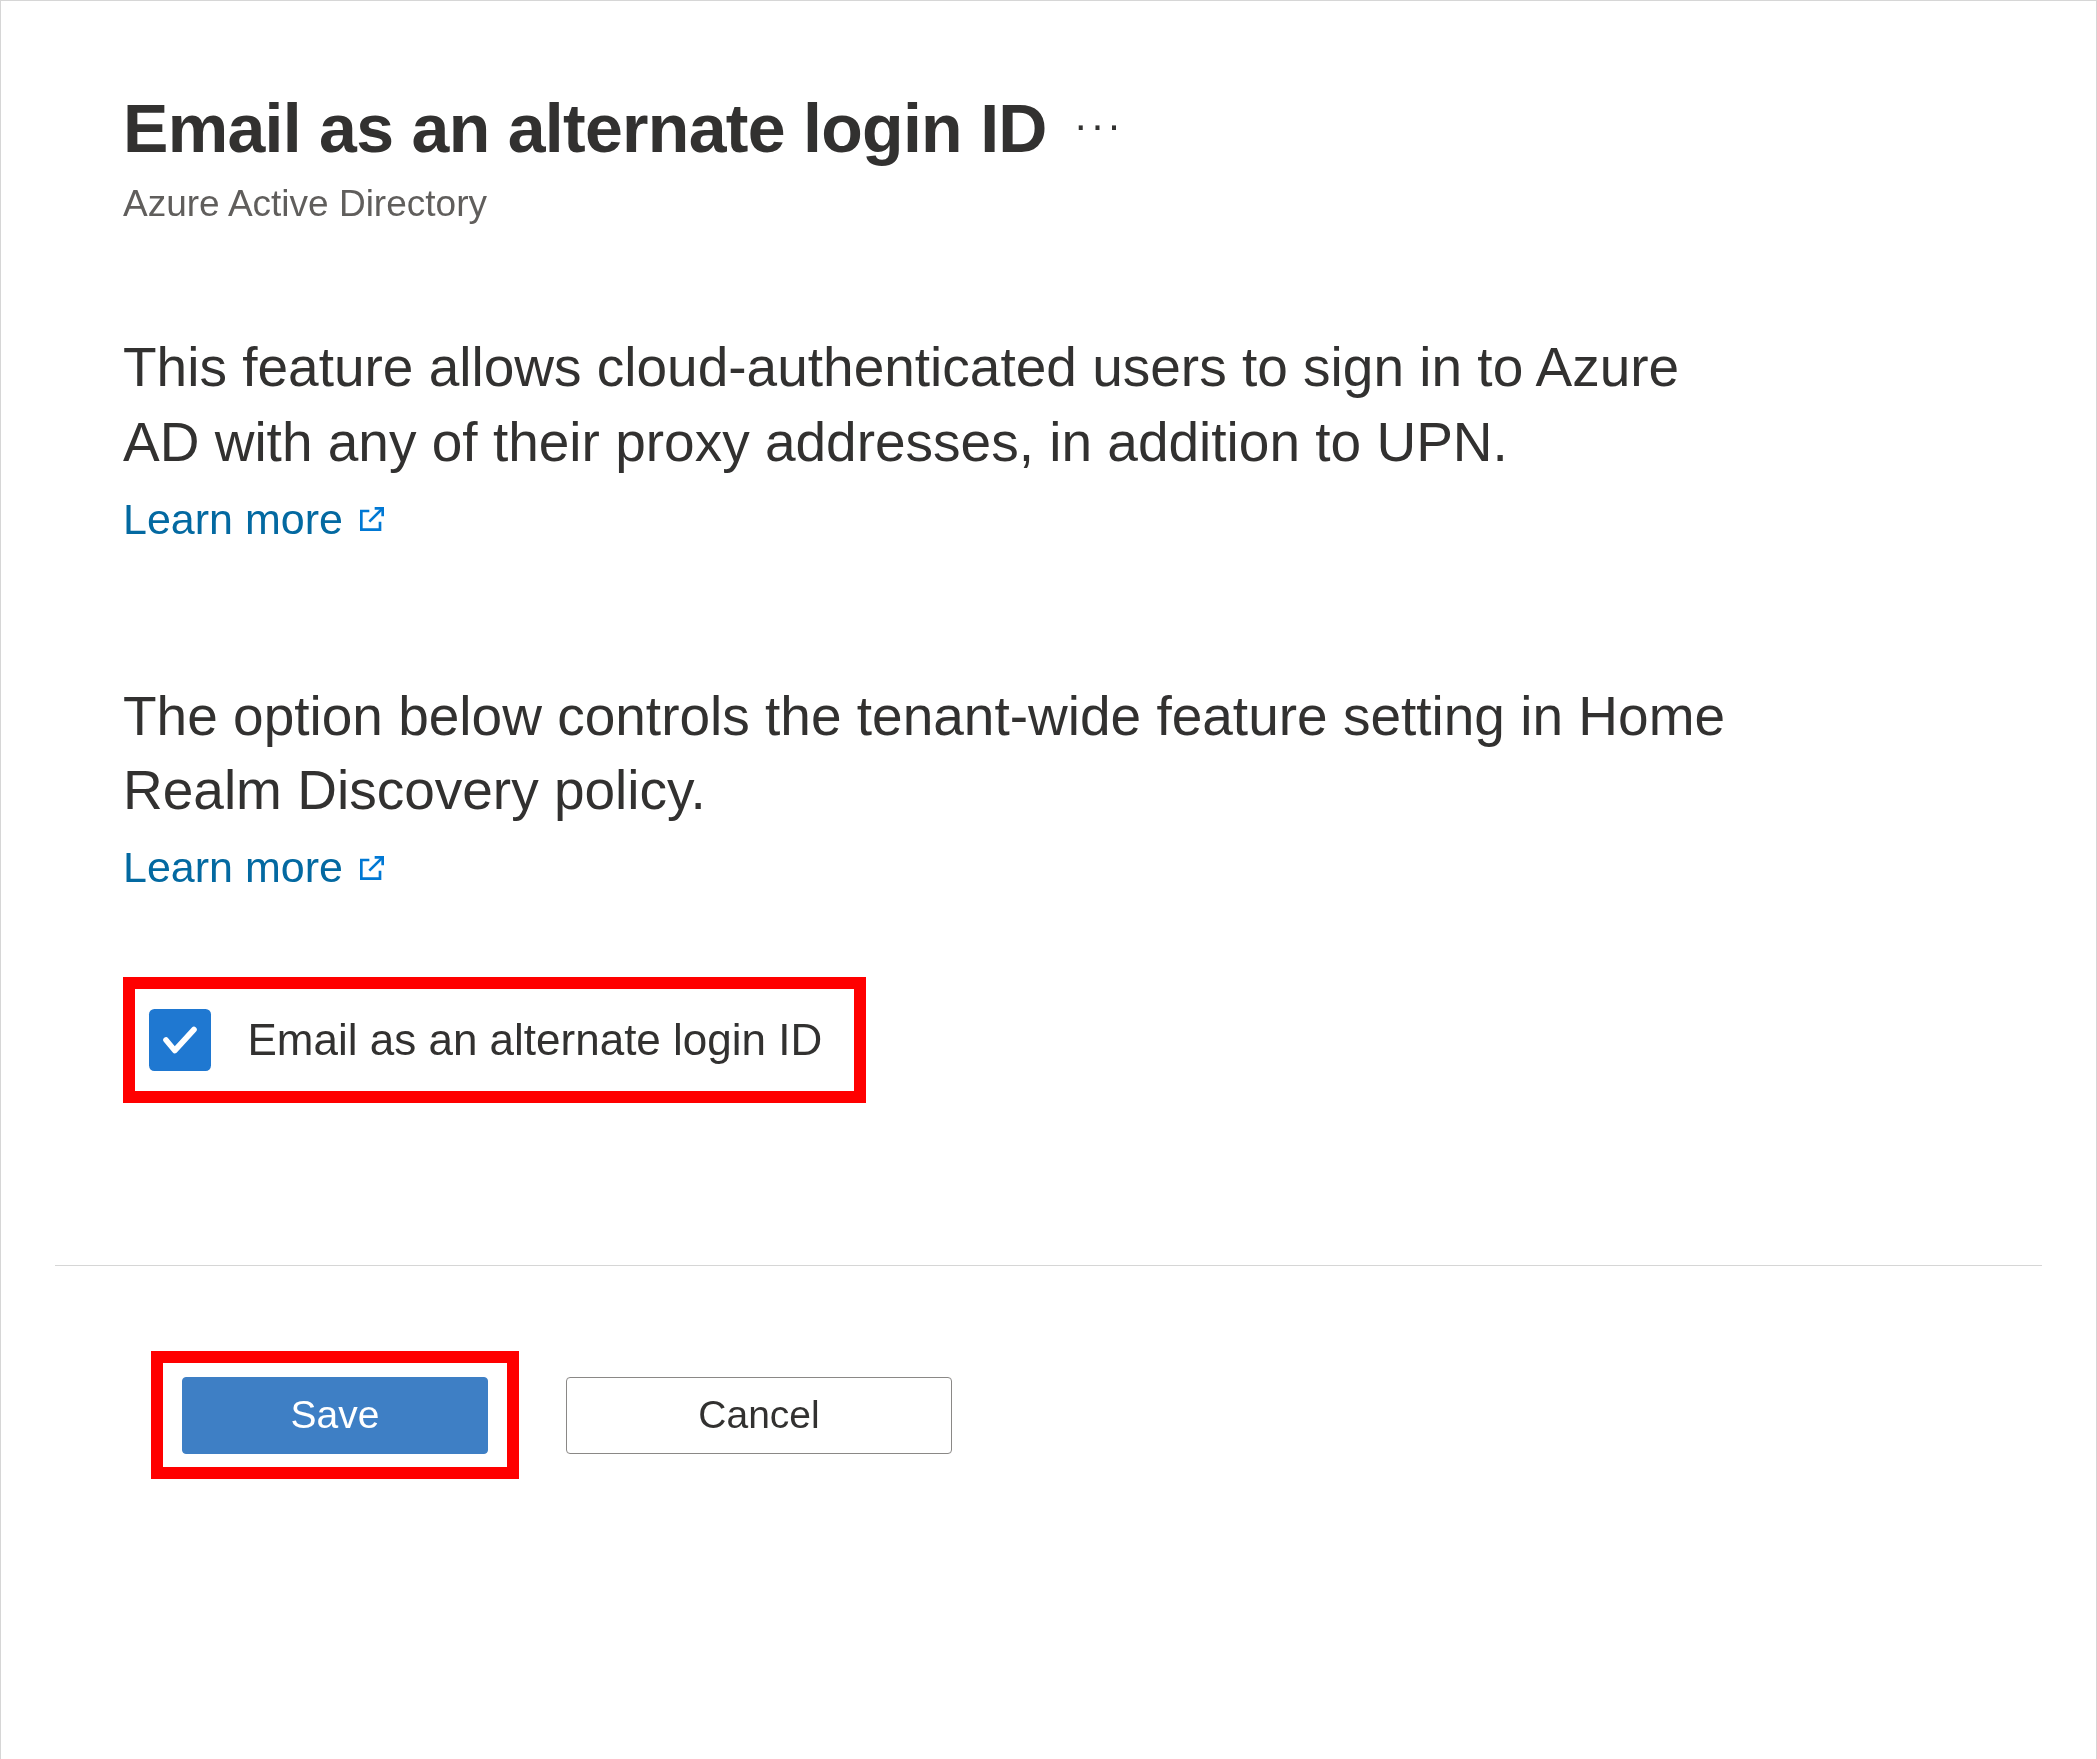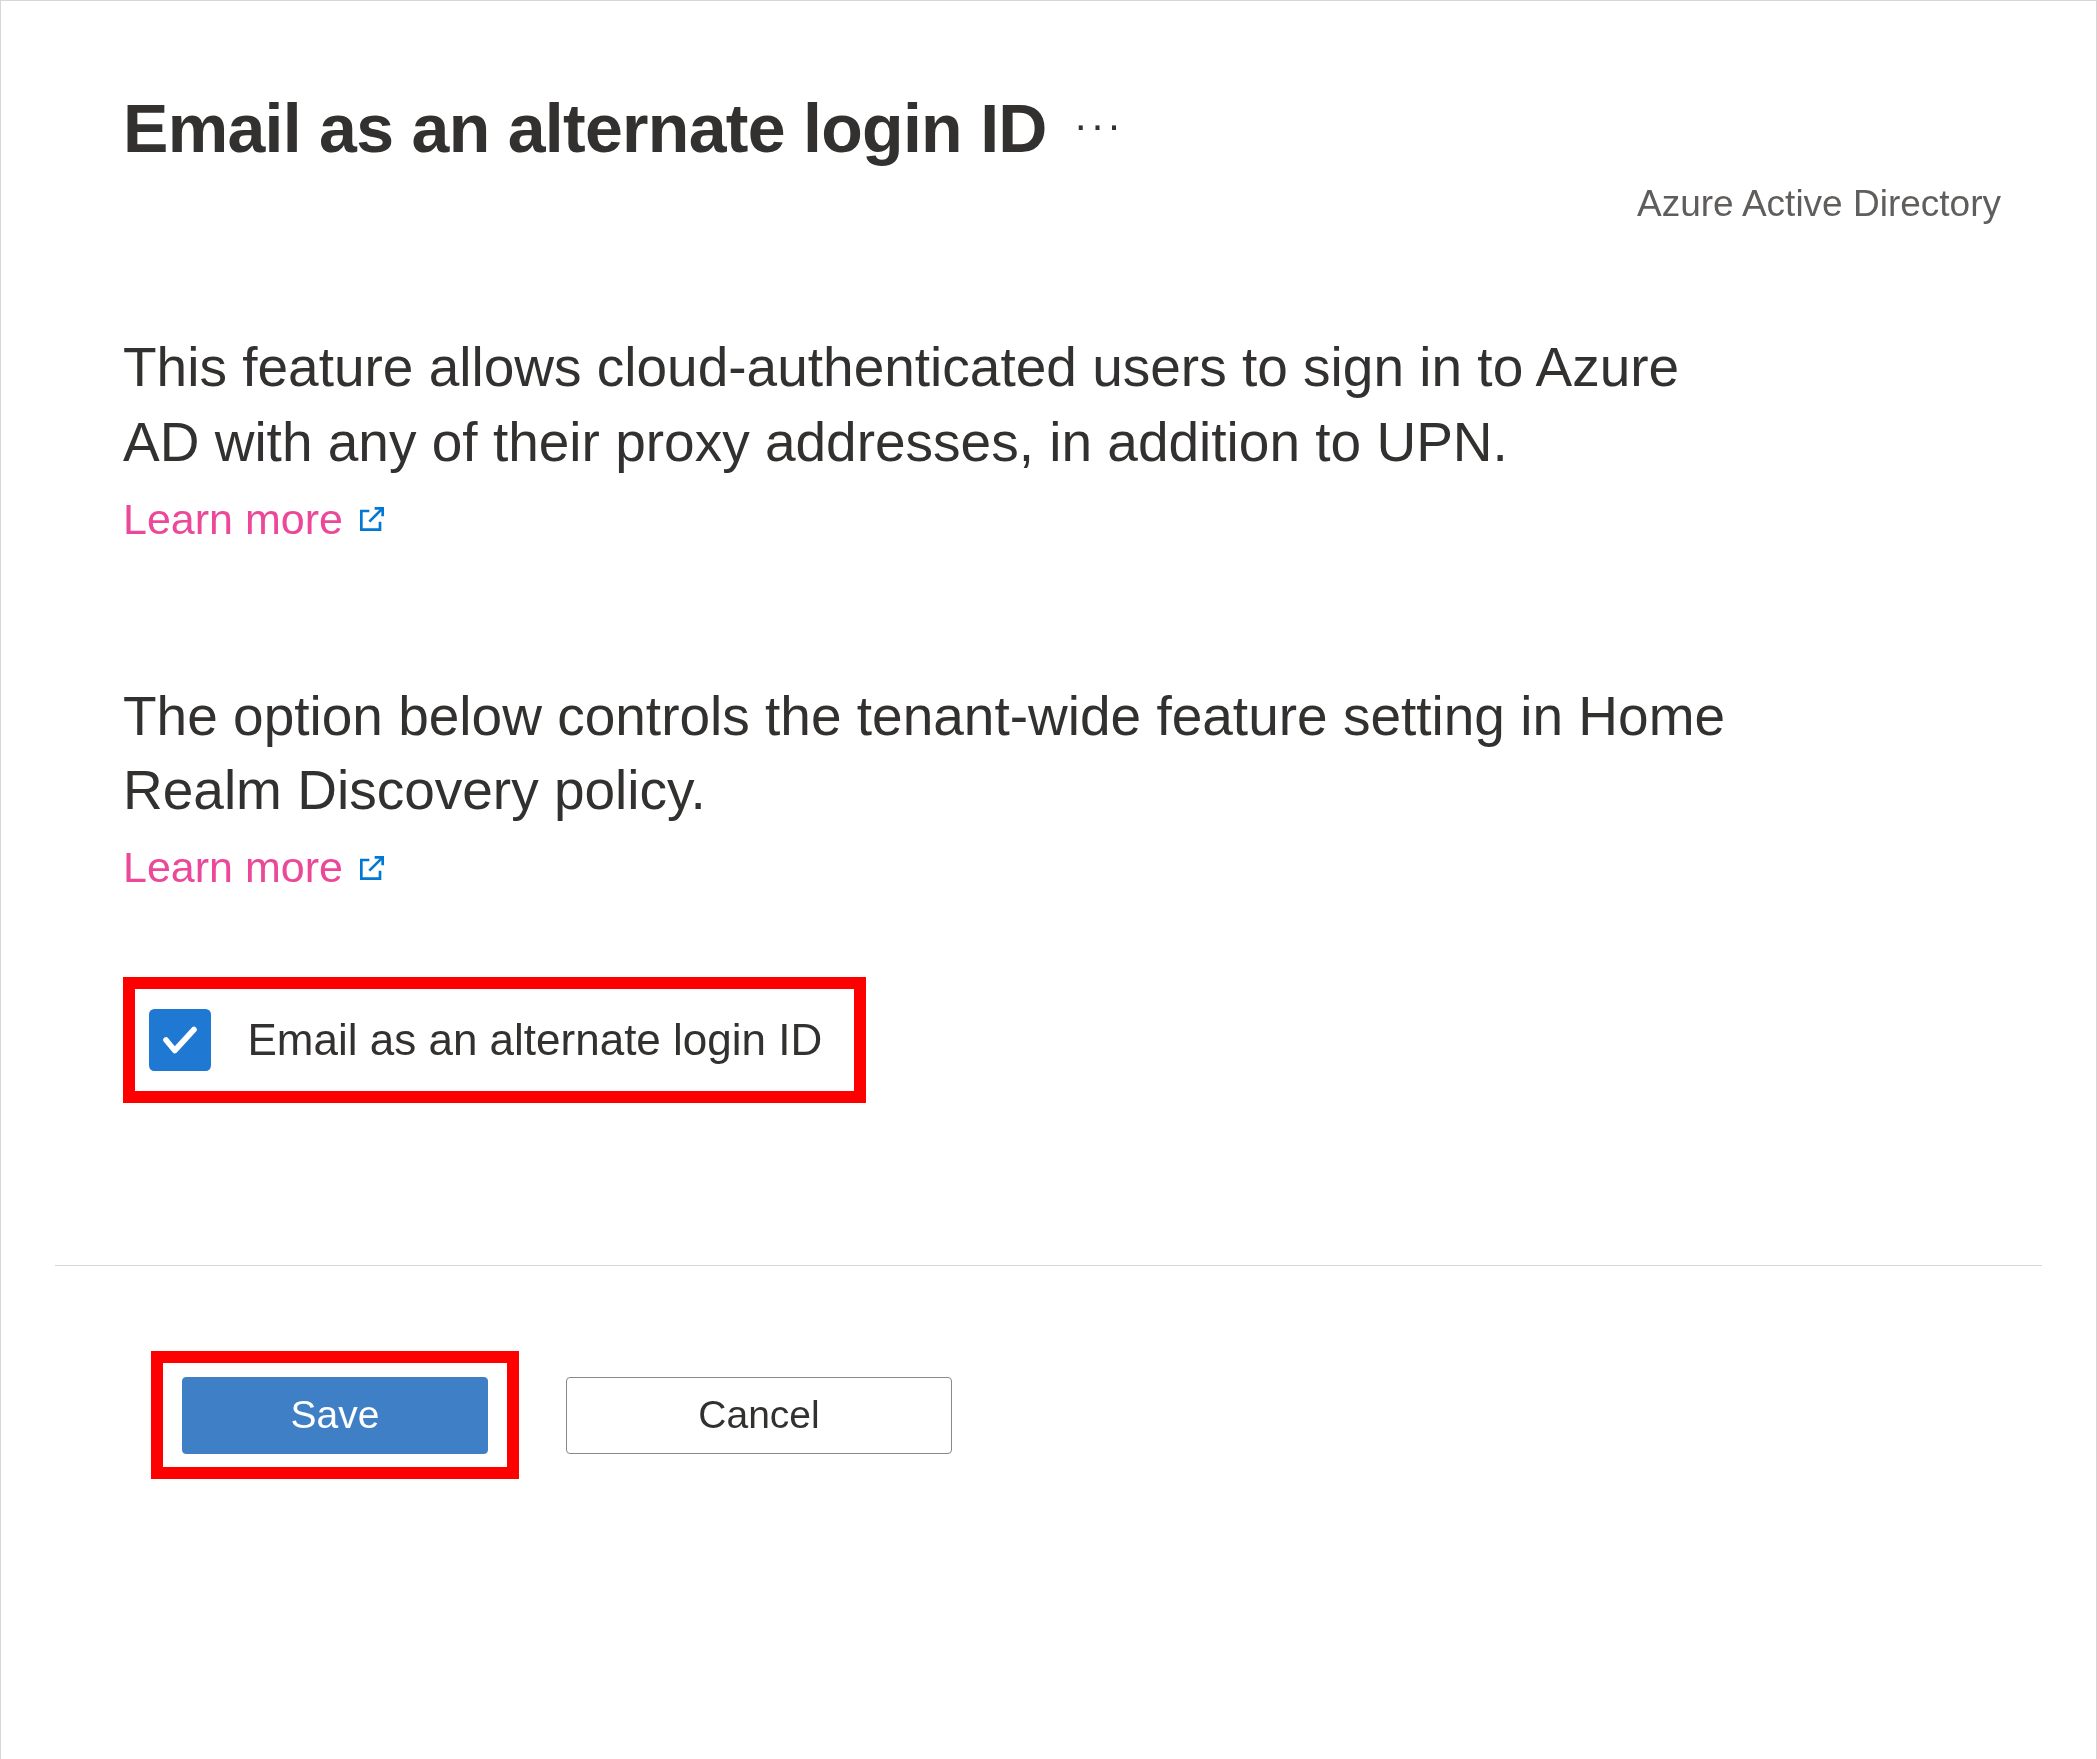--- a/index.html
+++ b/index.html
@@ -37,38 +37,37 @@
       color: #323130;
       letter-spacing: 2.7px;
       padding-bottom: 6.8px;
       cursor: pointer;
     }
     .subtitle {
       font-size: 37px;
       color: #605e5c;
       margin-top: 16px;
       font-weight: 400;
-      text-align: right;
     }
     .description-block {
       margin-top: 105px;
       max-width: 1624px;
     }
     .description-text {
       font-size: 55px;
       font-weight: 400;
       color: #323130;
       line-height: 1.36;
     }
     .learn-more-link {
       display: inline-flex;
       align-items: center;
       gap: 13.5px;
       font-size: 43px;
-      color: #ec4899;
+      color: #0369a1;
       text-decoration: none;
       margin-top: 15px;
       cursor: pointer;
       font-weight: 400;
     }
     .external-icon {
       width: 32px;
       height: 32px;
       display: inline-flex;
       align-items: center;

